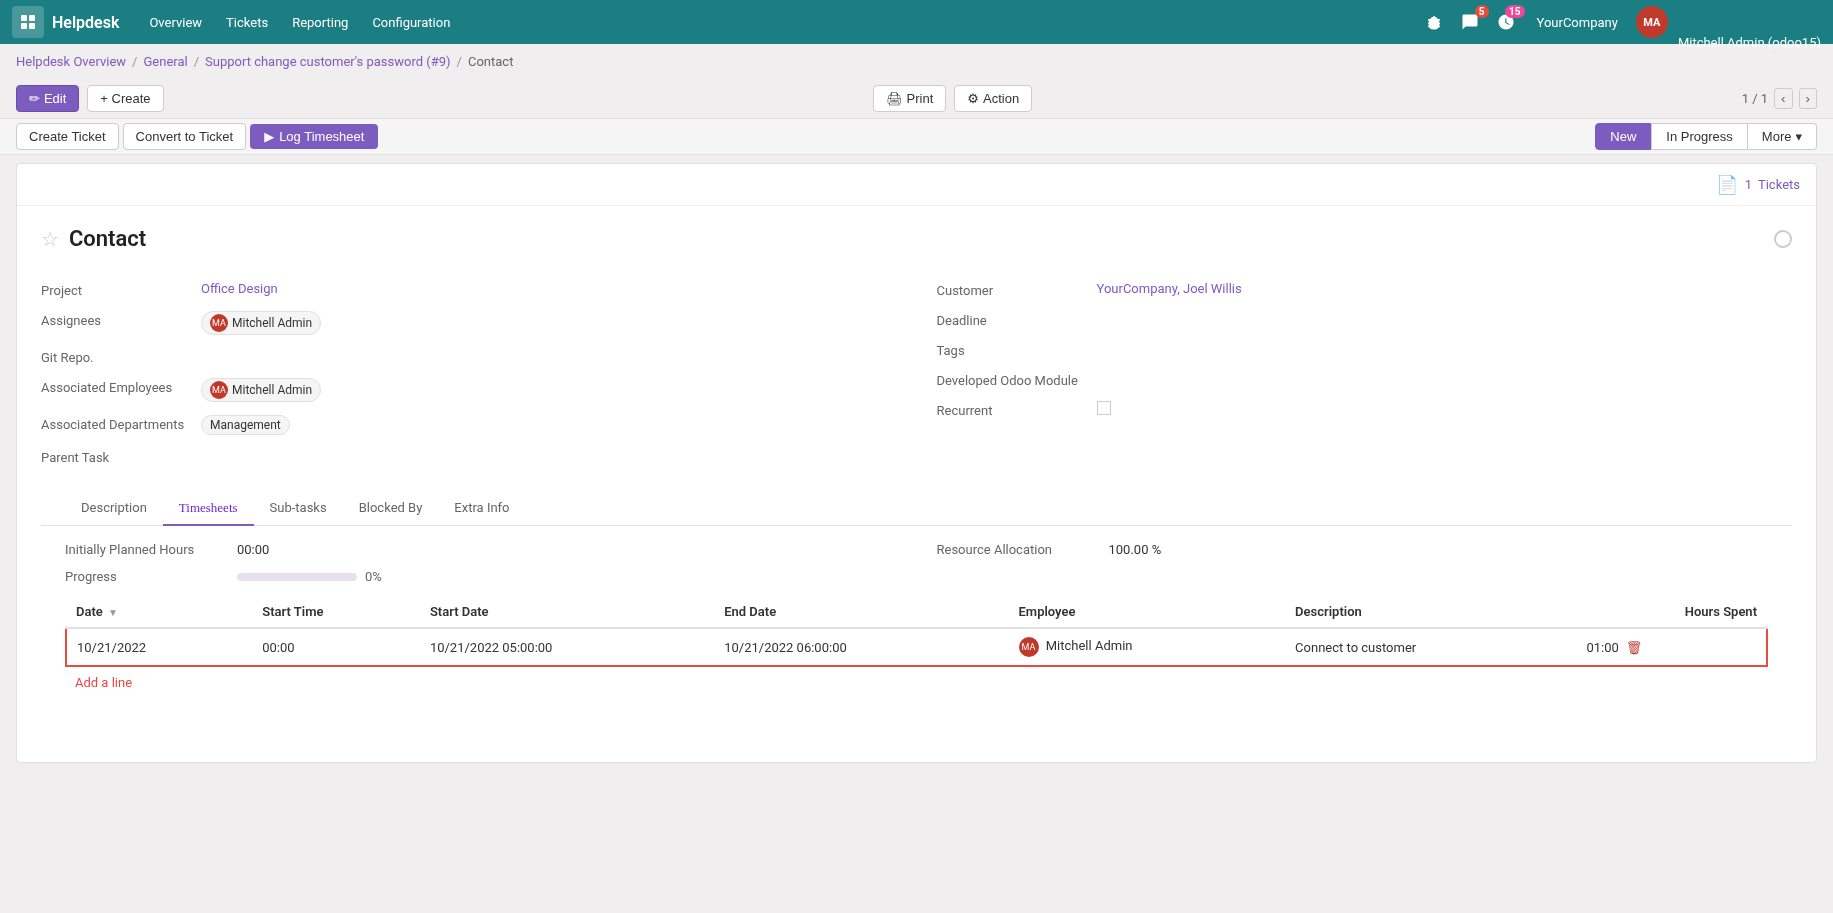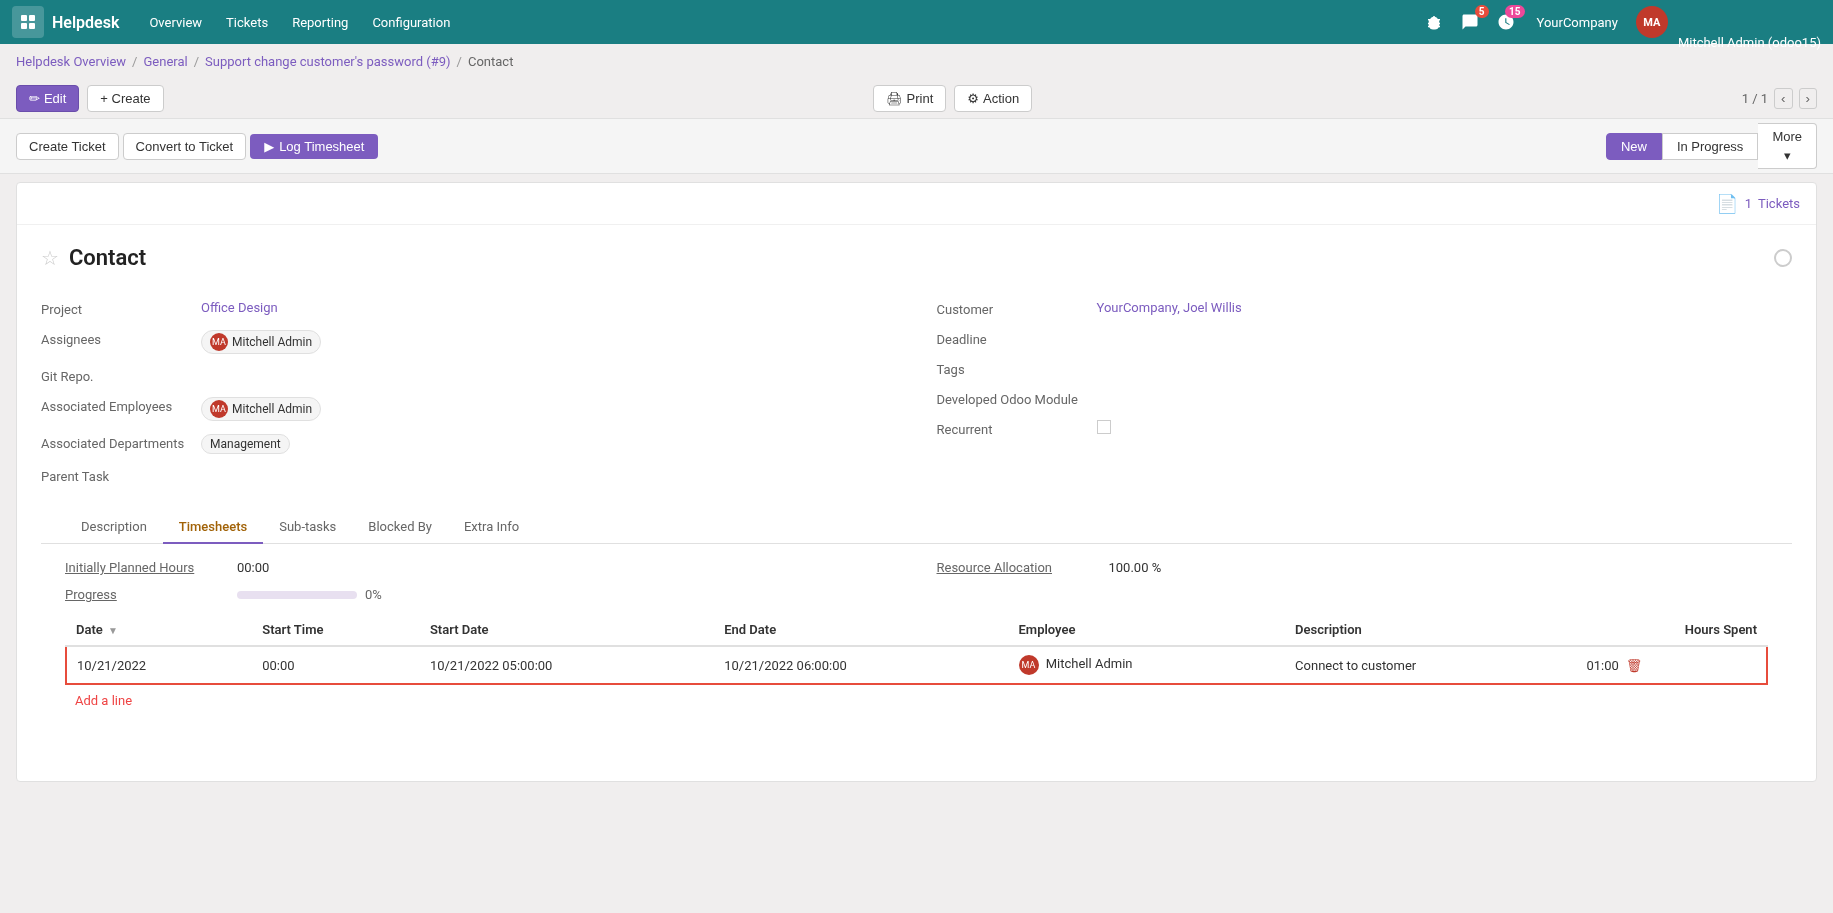--- a/index.html
+++ b/index.html
@@ -114,21 +114,21 @@
     .status-btn {
       padding: 5px 14px; border: 1px solid #ccc; background: white;
       cursor: pointer; font-size: 13px; color: #333;
     }
     .status-btn.active {
       background: #7c5cbf; color: white; border-color: #7c5cbf;
     }
     .status-btn:first-child { border-radius: 4px 0 0 4px; }
     .status-btn.more-btn {
       border-radius: 0 4px 4px 0; border-left: none;
-      display: flex; align-items: center; gap: 4px; flex-direction: column;
+      display: flex; align-items: center; gap: 4px;
     }
 
     
     .main-content {
       margin: 8px 16px;
       background: white;
       border-radius: 4px;
       border: 1px solid #e0e0e0;
       min-height: 600px;
     }
@@ -196,33 +196,33 @@
     .tabs-bar {
       display: flex; border-bottom: 1px solid #e0e0e0;
       padding: 0 24px; margin-top: 8px;
     }
     .tab-item {
       padding: 8px 16px; cursor: pointer; font-size: 13px;
       color: #666; border-bottom: 2px solid transparent;
       margin-bottom: -1px;
     }
     .tab-item.active {
-      color: #a16207; border-bottom-color: #7c5cbf; font-weight: 500;
+      color: #6d28d9; border-bottom-color: #7c5cbf; font-weight: 500; font-family: Liberation Serif, serif;
     }
 
     
     .timesheet-section { padding: 16px 24px; }
     .hours-row {
       display: grid; grid-template-columns: 1fr 1fr;
       gap: 0 40px; margin-bottom: 12px;
     }
     .hours-field {
       display: flex; align-items: center; gap: 12px;
     }
-    .hours-label { color: #666; font-size: 13px; min-width: 160px; text-decoration: underline; }
+    .hours-label { color: #666; font-size: 13px; min-width: 160px; }
     .hours-value { color: #333; font-size: 13px; }
     .progress-bar-wrap {
       display: flex; align-items: center; gap: 8px; flex: 1;
     }
     .progress-bar {
       width: 120px; height: 8px; background: #e8e0f0; border-radius: 4px; overflow: hidden;
     }
     .progress-fill { height: 100%; background: #c5b3e0; border-radius: 4px; }
     .progress-pct { color: #666; font-size: 13px; }
 

